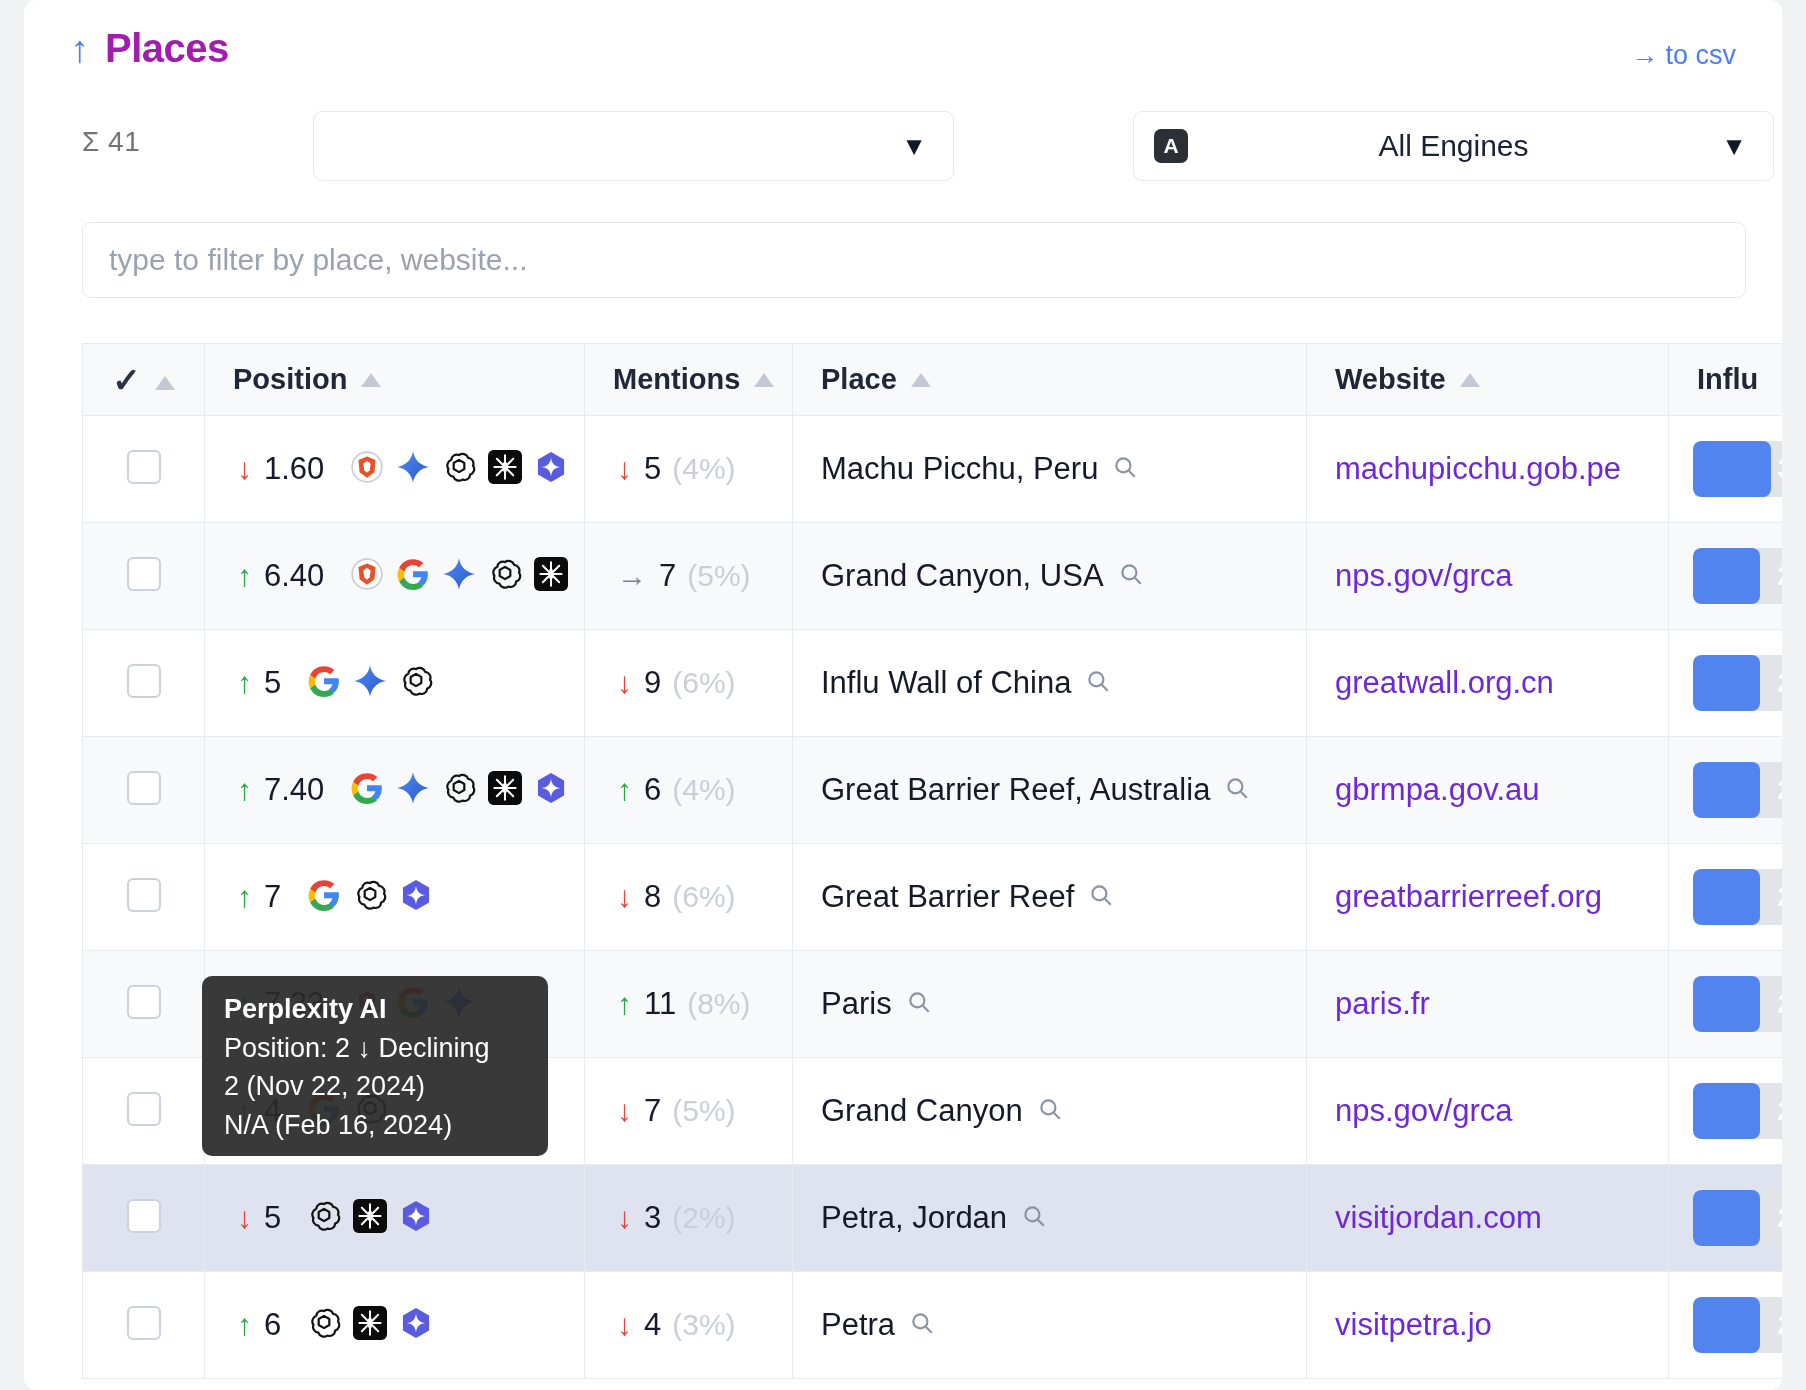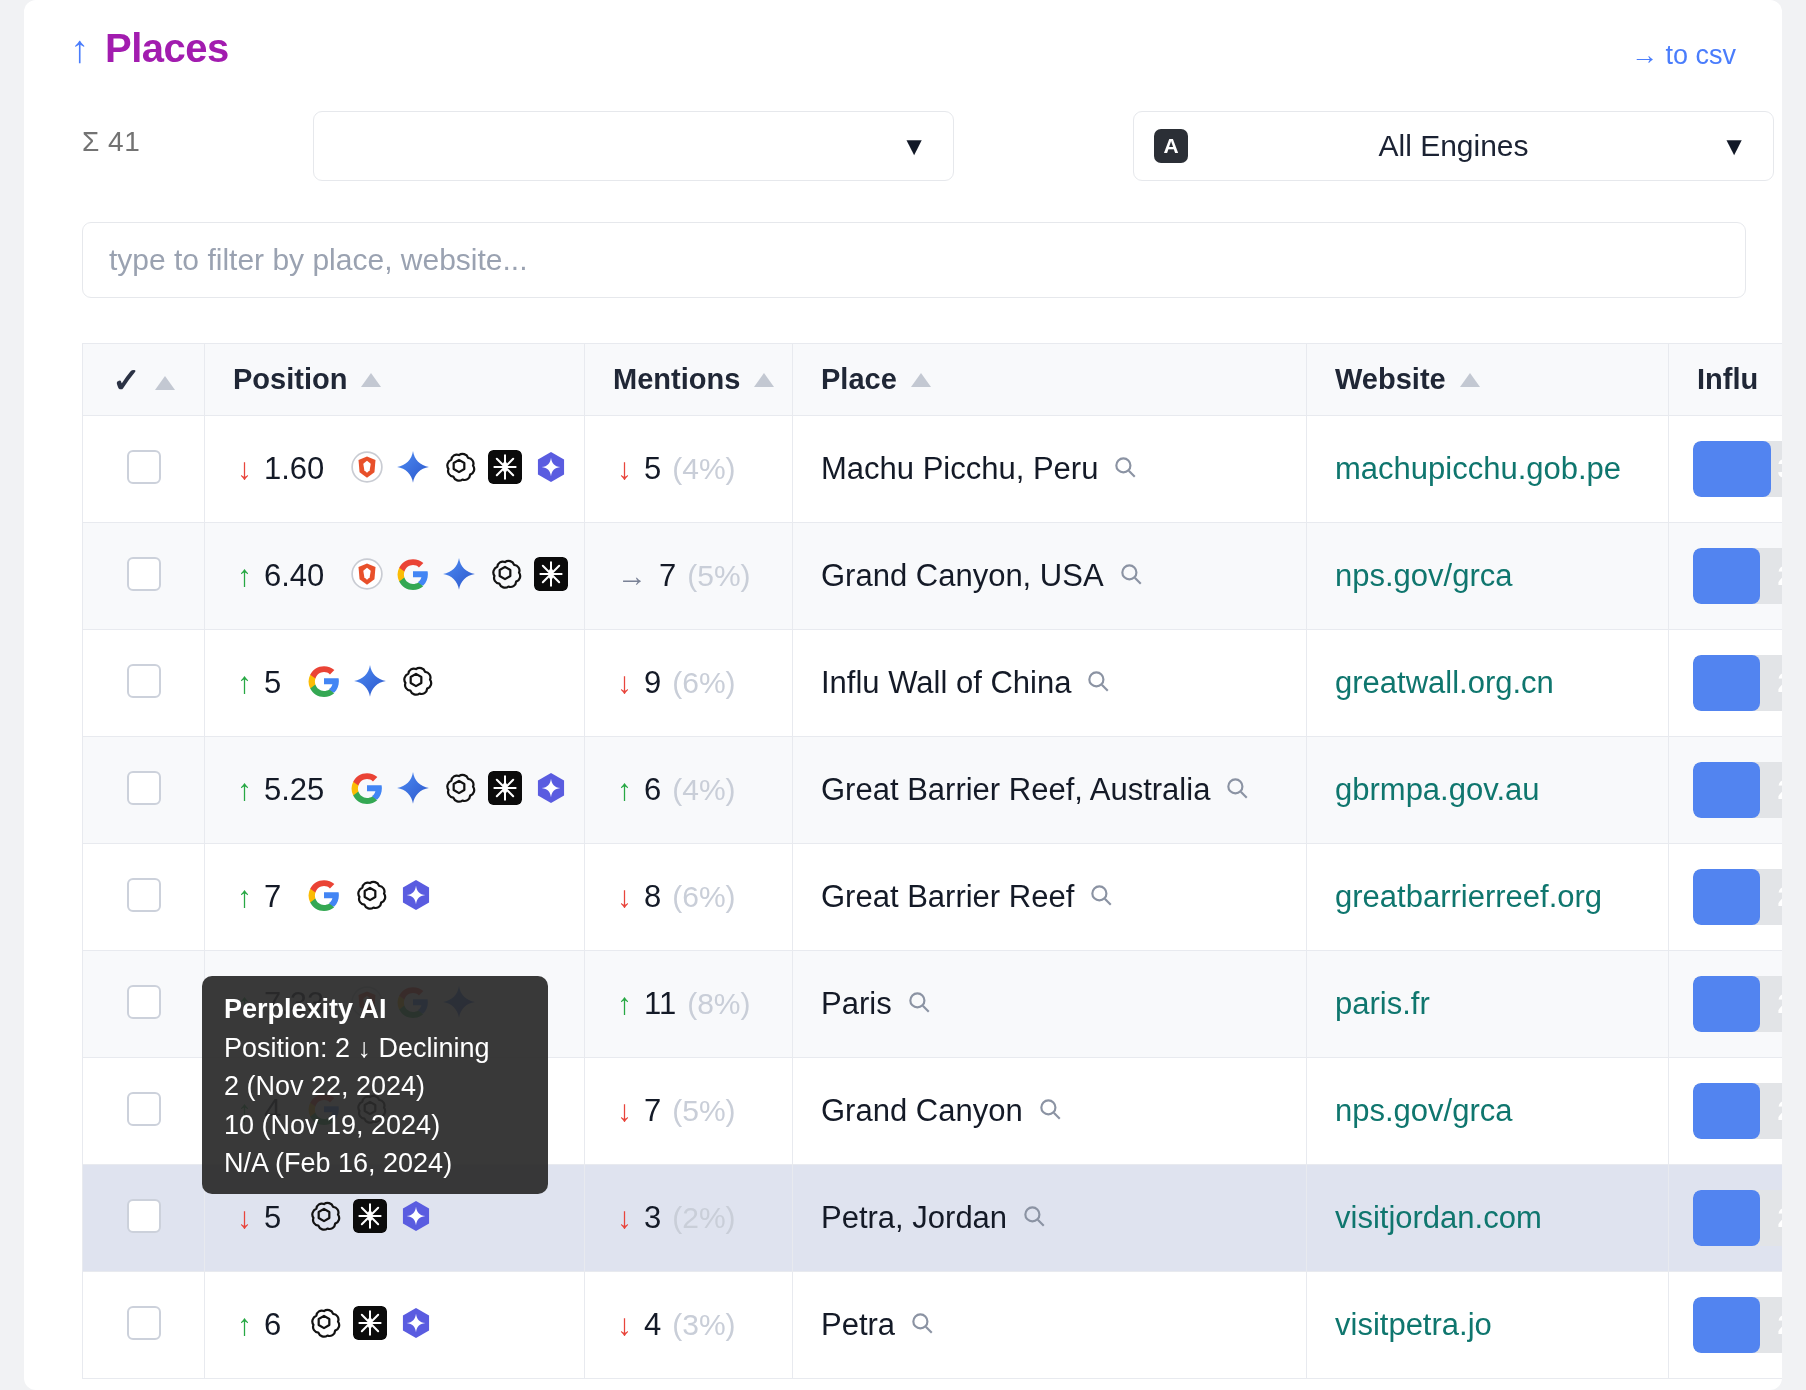--- a/index.html
+++ b/index.html
@@ -151,21 +151,21 @@
   .trend.flat { color: #7a8296; }
   .num { font-size: 31px; color: #141a27; }
   .pct { font-size: 30px; color: #c9ced8; margin-left: 11px; }
   .engines { display: flex; align-items: center; gap: 12px; margin-left: 26px; }
   .eico { width: 34px; height: 34px; flex: 0 0 34px; }
   .eico.sq { border-radius: 5px; }
   .place-cell { display: flex; align-items: center; padding-left: 28px; }
   .place-name { font-size: 31px; color: #141a27; }
   .mag { margin-left: 14px; flex: 0 0 auto; }
   .website a {
-    color: #0f766e; font-size: 31px; text-decoration: none;
+    color: #6d28d9; font-size: 31px; text-decoration: none;
     white-space: nowrap;
   }
   .infl-cell { padding-left: 24px; }
   .bar {
     position: relative;
     width: 108px; height: 56px;
     background: #e2e4e7; border-radius: 8px;
     overflow: hidden;
   }
   .bar-fill {
@@ -463,21 +463,21 @@
          <span class="bar-val">2</span>
        </div>
      </div>
             </td>
           </tr>
           <tr class="alt">
             <td class="cell-check"><span class="row-checkbox"></span></td>
             <td>
               <div class="pos-cell">
        <span class="trend up">↑</span>
-       <span class="num">5.25</span>
+       <span class="num">7.40</span>
        <span class="engines">
                   <span><svg viewBox="0 0 32 32" class="eico">
                       <path fill="#4285F4" d="M30 16.3c0-1-.1-2-.3-2.9H16v5.6h7.9c-.34 1.8-1.37 3.3-2.9 4.3v3.6h4.7C28.4 24.3 30 20.7 30 16.3z"></path>
      <path fill="#34A853" d="M16 31c3.9 0 7.2-1.3 9.6-3.5l-4.7-3.6c-1.3.9-3 1.4-4.9 1.4-3.8 0-7-2.5-8.1-6H3v3.7C5.4 27.8 10.3 31 16 31z"></path>
      <path fill="#FBBC05" d="M7.9 19.3c-.3-.9-.45-1.8-.45-2.8s.16-1.9.45-2.8V10H3a15 15 0 000 13z"></path>
      <path fill="#EA4335" d="M16 7.6c2.15 0 4.07.74 5.6 2.2l4.15-4.15C23.2 3.3 19.9 2 16 2 10.3 2 5.4 5.2 3 10l4.9 3.7c1.1-3.5 4.3-6.1 8.1-6.1z"></path>
                     </svg></span>
                   <span><svg viewBox="0 0 32 32" class="eico">
                       <defs>
                         <linearGradient id="gmg" x1="0" y1="0" x2="1" y2="1">
@@ -820,18 +820,17 @@
             </td>
           </tr>
         </tbody>
     </table>
   </div>
 
   <div class="tooltip">
     <div class="tt-title">Perplexity AI</div>
     <div class="tt-line">Position: 2 ↓ Declining</div>
     <div class="tt-line">2 (Nov 22, 2024)</div>
-    <div class="tt-line">10 (Nov 19, 2024)</div>
     <div class="tt-line">N/A (Feb 16, 2024)</div>
   </div>
 
 </div>
 <div class="right-mask"></div>
 
 </body></html>

